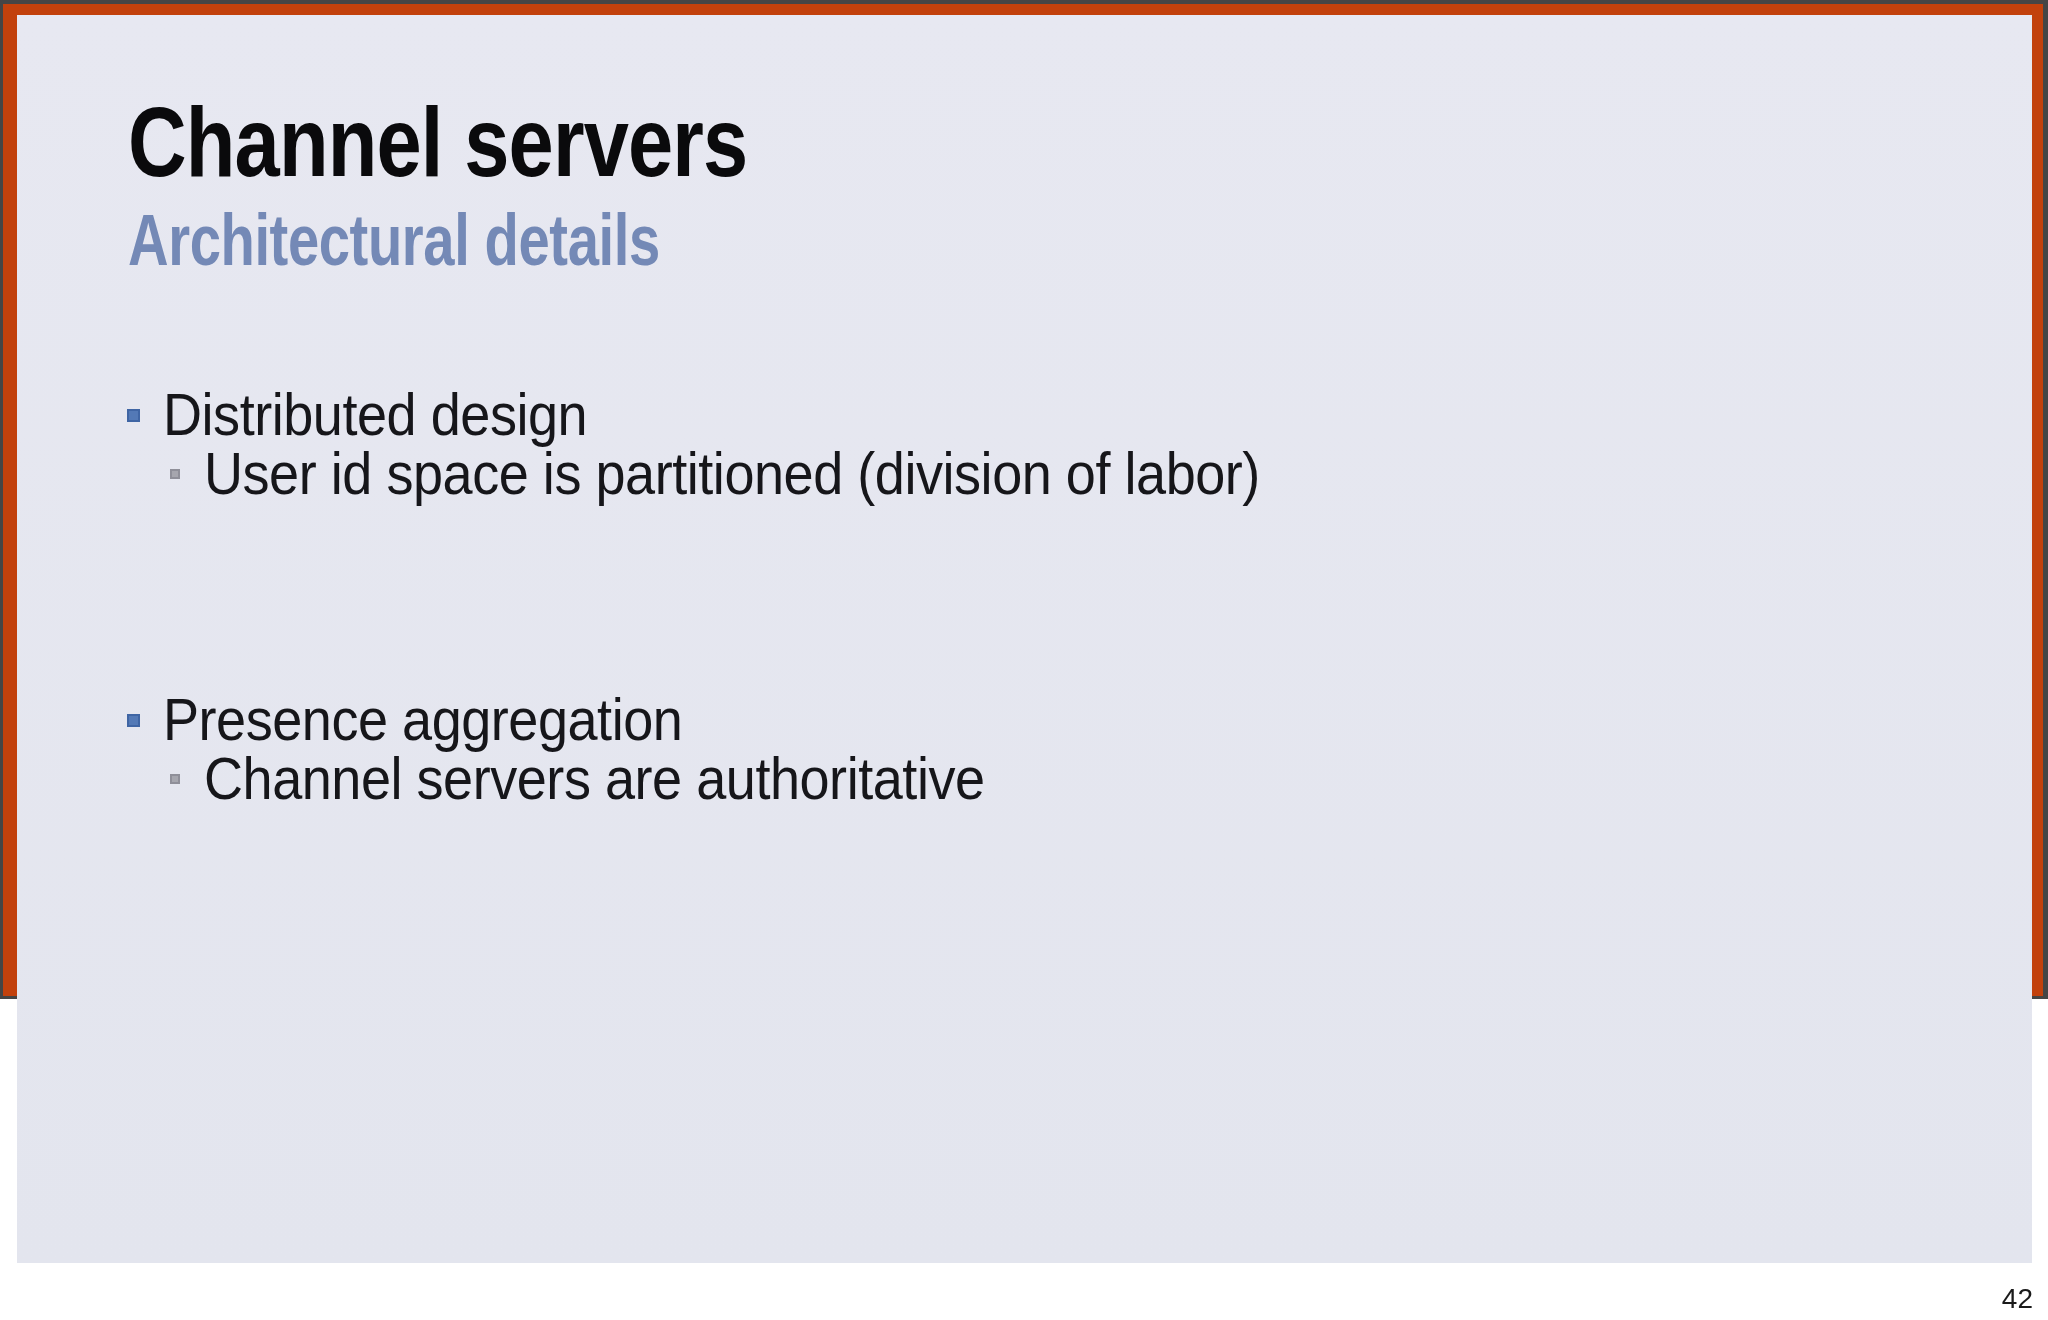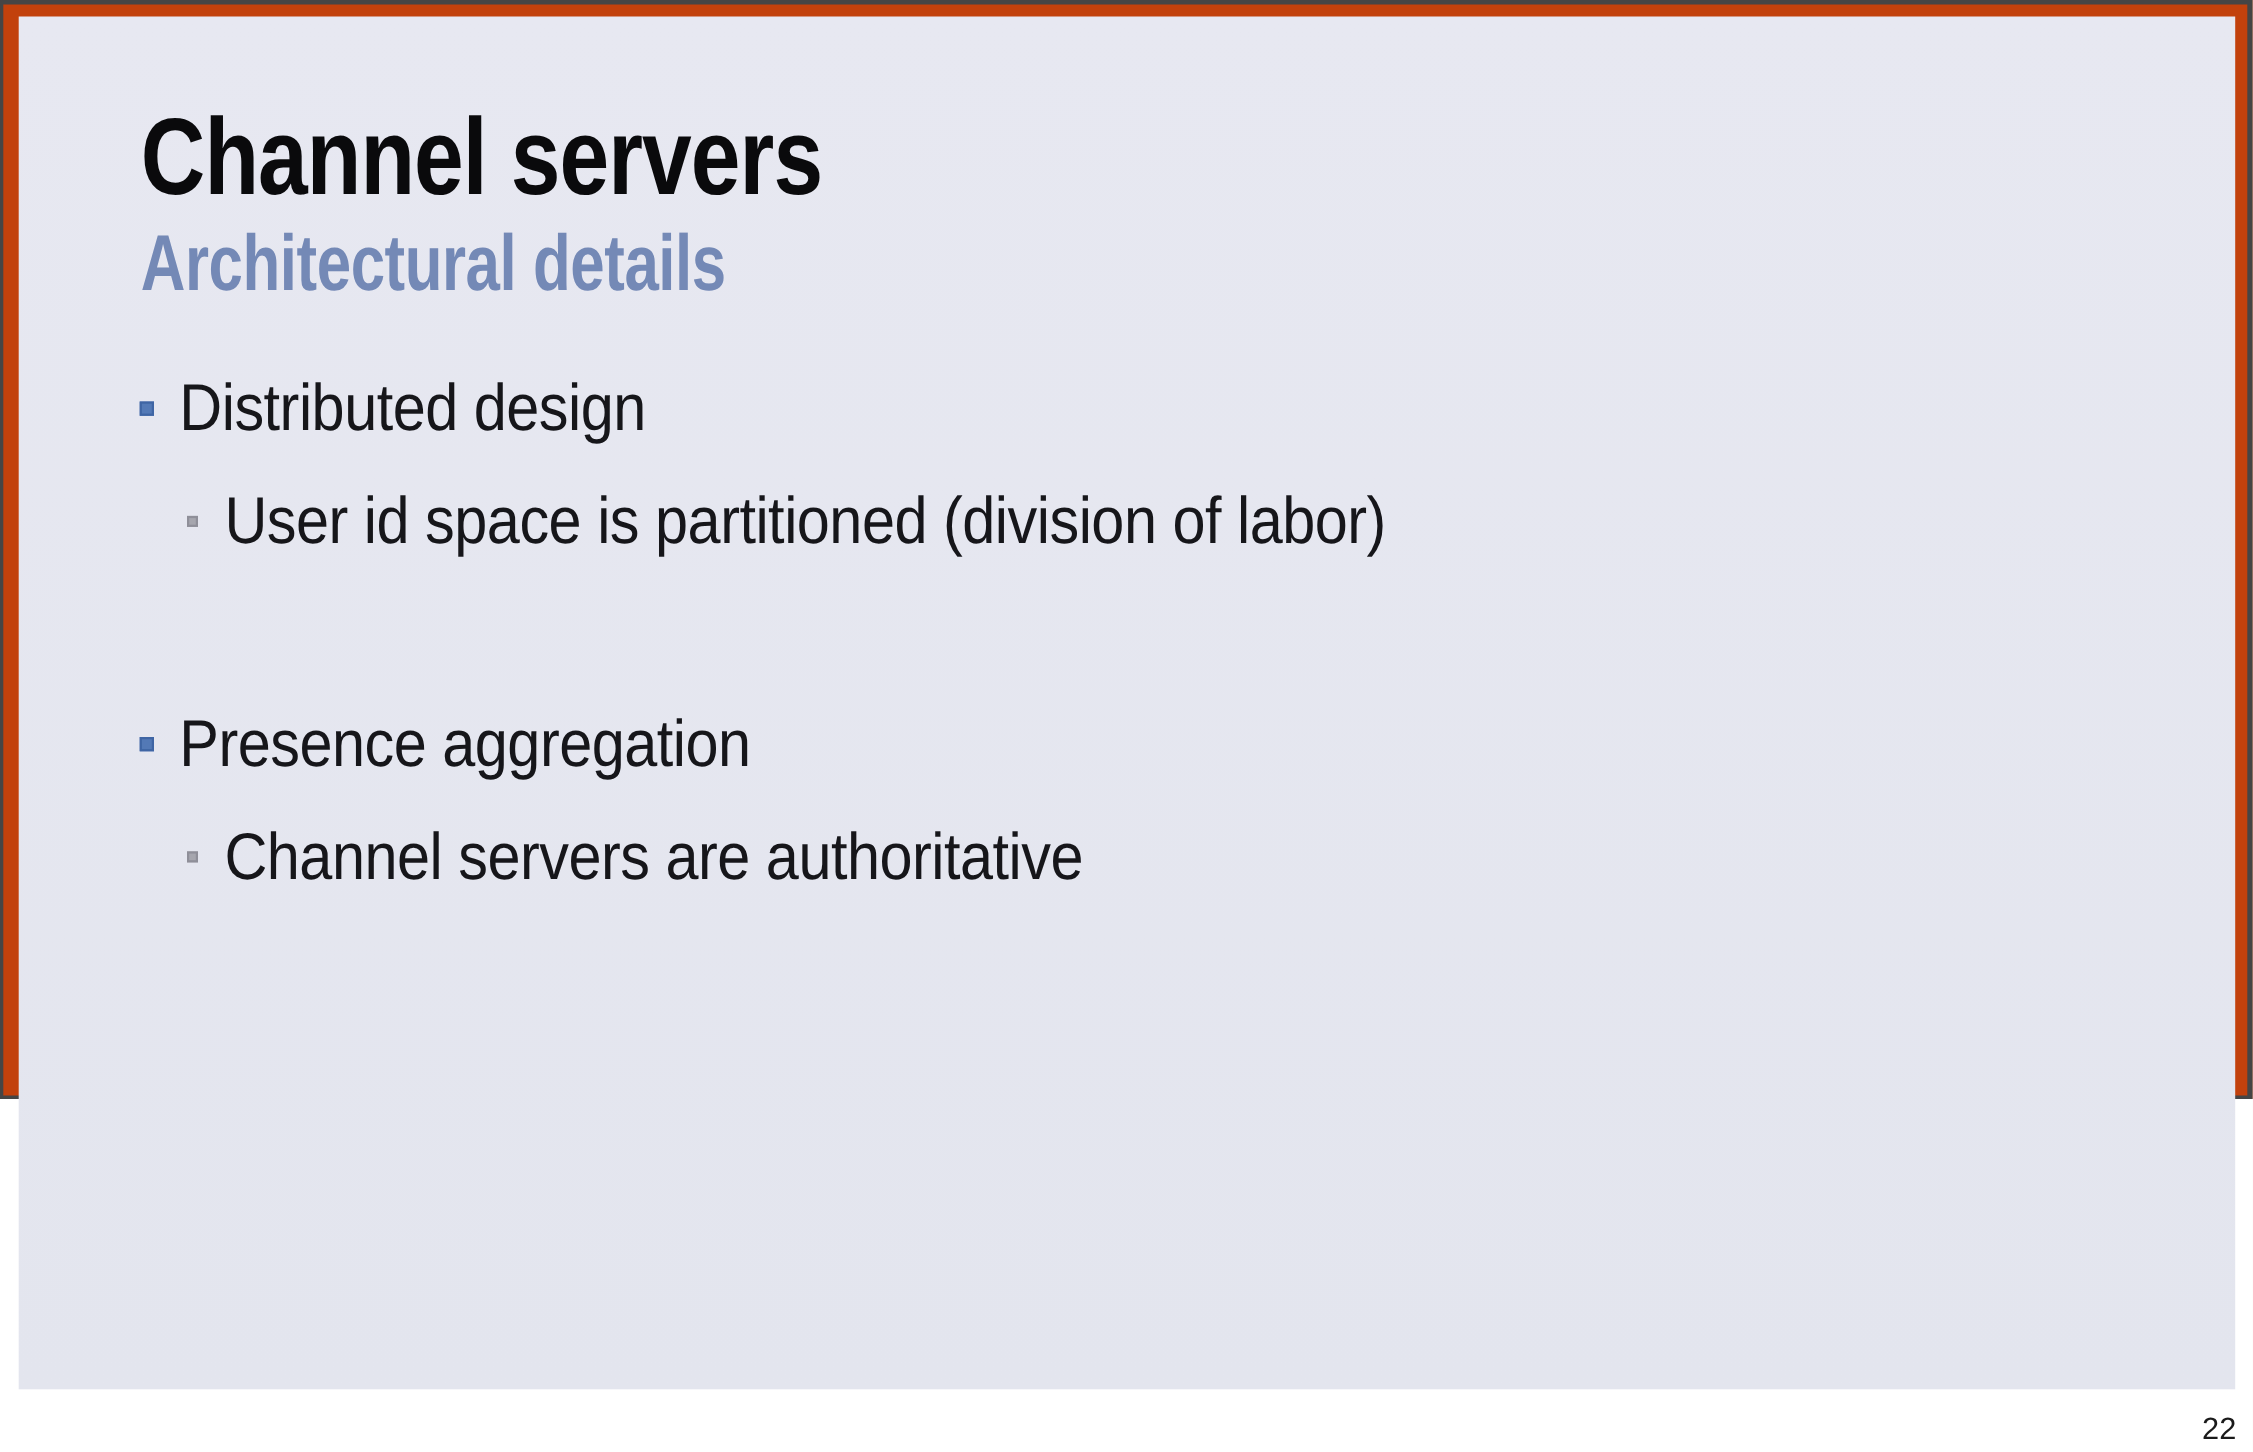--- a/index.html
+++ b/index.html
@@ -67,21 +67,21 @@
     color: #7489b6;
     letter-spacing: -0.5px;
     transform: scaleX(0.78);
   }
   .row {
     position: absolute;
     height: 64px;
     display: flex;
     align-items: center;
   }
-  .row.l1 { left: 110px; }  
+  .row.l1 { left: 110px; margin-top: 44px; }  
   .row.l2 { left: 153px; }  
   .bullet {
     flex: 0 0 auto;
     box-sizing: border-box;
   }
   .b1 {
     width: 13px;
     height: 13px;
     background: #5379b6;
     border: 2px solid #3f65a4;
@@ -143,15 +143,15 @@
       <div class="row l2" style="top:732px">
         <span class="bullet b2"></span>
         <span class="txt cond">Channel servers are authoritative</span>
       </div>
 
 
 
     </div>
   </div>
 
-  <div class="pagenum">22</div>
+  <div class="pagenum">42</div>
 
 </div>
 
 </body></html>

